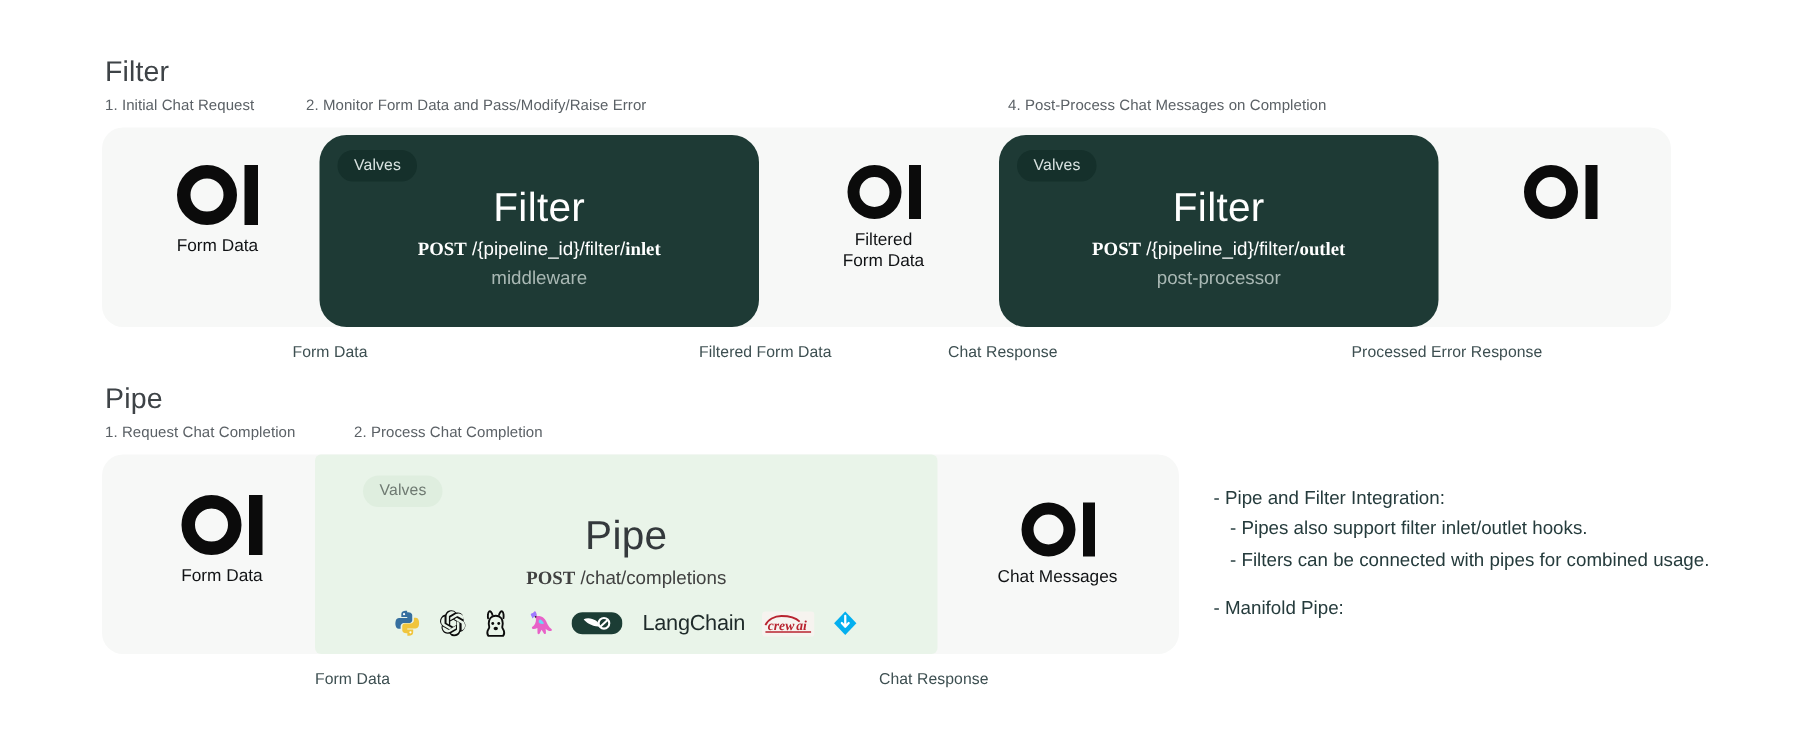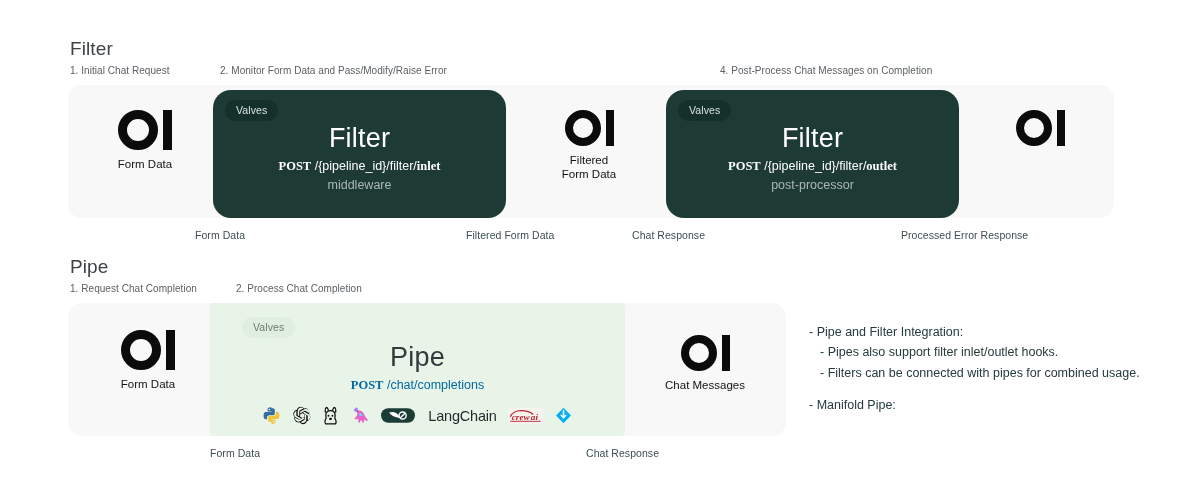--- a/index.html
+++ b/index.html
@@ -93,21 +93,21 @@
   }
   .card.dark .card-title { color: #ffffff; }
   .card.green .card-title { color: #34393c; }
 
   .card-route {
     margin-top: 5px;
     font-size: 12.5px;
     line-height: 1.2;
   }
   .card.dark .card-route { color: #ffffff; }
-  .card.green .card-route { color: #0369a1; }
+  .card.green .card-route { color: #404040; }
   .card-route b { font-weight: 700; font-family: Liberation Serif, serif; }
 
   .card-sub {
     margin-top: 4px;
     font-size: 12.5px;
     color: #a9b8b4;
     line-height: 1.2;
   }
 
   
@@ -147,23 +147,23 @@
   .notes .gap { height: 12px; }
 </style>
 </head>
 <body>
 
 <div class="page">
 
   <div class="section-title" style="left:70px; top:38px;">Filter</div>
 
   <div class="step-label" style="left:70px; top:65px;">1. Initial Chat Request</div>
-  <div class="step-label" style="left:220px; top:65px;">2. Monitor Form Data and Pass/Modify/Raise Error</div>
+  <div class="step-label" style="left:204px; top:65px;">2. Monitor Form Data and Pass/Modify/Raise Error</div>
   <div class="step-label" style="left:508px; top:65px;margin-top:27px;">3. Request Chat Completion</div>
-  <div class="step-label" style="left:672px; top:65px;margin-left:48px;">4. Post-Process Chat Messages on Completion</div>
+  <div class="step-label" style="left:672px; top:65px;">4. Post-Process Chat Messages on Completion</div>
 
   <div class="track" style="left:68px; top:85px; width:1046px; height:133px;"></div>
 
   <div class="oi-node" style="left:80px; top:110px; width:130px;">
     <div class="oi-logo">
       <div class="oi-ring" style="width:40px;height:40px;border-width:9px;"></div>
       <div class="oi-bar" style="width:9px;height:40px;"></div>
     </div>
     <div class="oi-caption">Form Data</div>
   </div>

